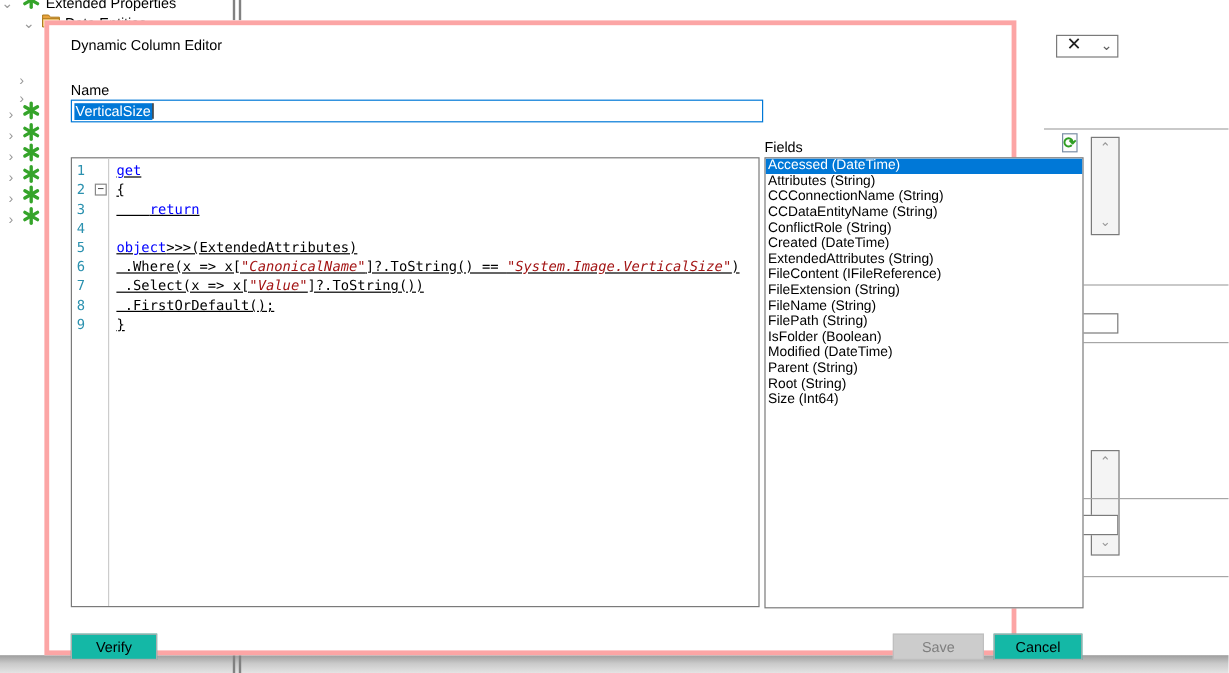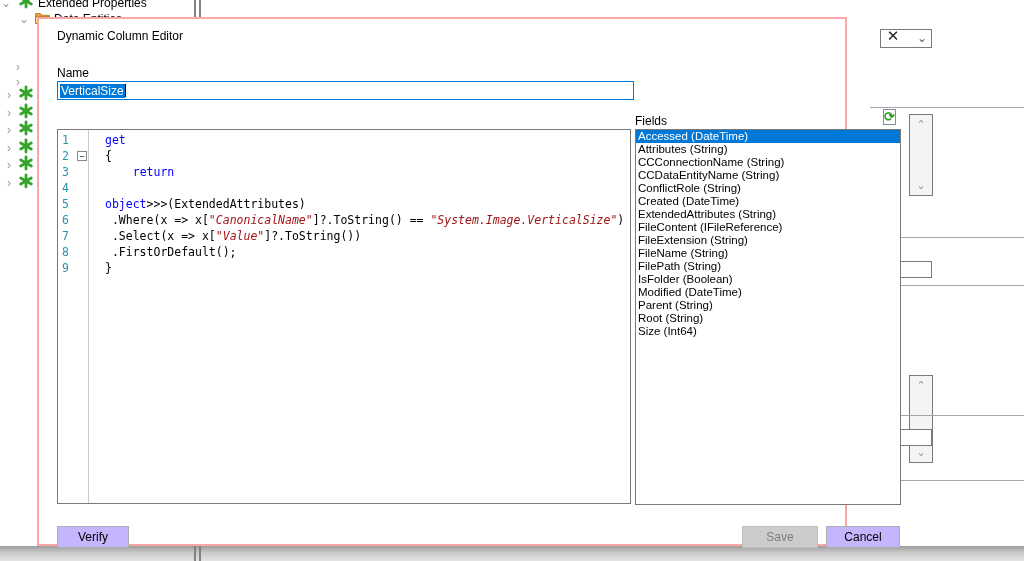--- a/index.html
+++ b/index.html
@@ -17,54 +17,54 @@
   .frag-box { border:1px solid #7a7a7a; background:#fff; }
   .frag-line { height:1px; background:#a6a6a6; }
   .spinbox { border:1px solid #7a7a7a; background:#f4f4f4; position:relative; }
   .spin-arrow { position:absolute; left:0; width:100%; text-align:center; color:#9a9a9a; font-size:11px; line-height:11px; cursor:default; }
   .combo-chev { position:absolute; color:#5f5f5f; font-size:12px; line-height:12px; top:2px; }
   .shadow-band { position:absolute; left:0; top:546px; width:1024px; height:15px;
     background:linear-gradient(to bottom,#9d9d9d 0%, #c9c9c9 45%, #e4e4e4 100%); z-index:0; }
   
   .dialog {
     position:absolute; left:37px; top:17px; width:810px; height:529px;
-    background:#fff; border:2px solid #fca5a5; z-index:10;
+    background:#fff; border:4px solid #fca5a5; z-index:10;
   }
   .dlg-title { position:absolute; left:18px; top:10px; font-size:12px; color:#000; }
   .dlg-close { position:absolute; left:843px; top:6px; width:22px; height:22px;
     font-size:15px; color:#222; text-align:center; line-height:22px; cursor:default; }
   .lbl { position:absolute; font-size:12px; color:#000; }
   .name-input { position:absolute; left:18px; top:62px; width:577px; height:19px;
     border:1px solid #0078d7; background:#fff; padding:2px 1px 0 2px; font-size:12px; line-height:14px; }
   .sel { background:#0078d7; color:#fff; padding:0 1px; }
   .caret { display:inline-block; width:1px; height:13px; background:#000; vertical-align:-2px; }
   
   .editor { position:absolute; left:18px; top:110px; width:574px; height:375px;
     border:1px solid #7a7a7a; background:#fff; overflow:hidden; padding-top:2px; }
   .gutter-sep { position:absolute; left:30px; top:0; width:1px; height:100%; background:#cccccc; }
   .code-row { display:flex; height:16px; line-height:16px;
     font-family:"DejaVu Sans Mono", monospace; font-size:11.5px; }
   .ln { width:18px; padding-left:4px; color:#2b91af; flex:none; }
   .foldcol { width:12px; flex:none; position:relative; }
   .fold-box { position:absolute; left:1px; top:3px; width:10px; height:10px; border:1px solid #888;
     background:#fff; font-size:9px; line-height:8px; text-align:center; color:#333; }
-  .codecol { padding-left:17px; white-space:pre; }
+  .codecol { padding-left:7px; white-space:pre;text-decoration:underline; }
   .k { color:#0000ff; } .s { color:#a31515; font-style:italic; } .p { color:#000; }
   
   .refresh-btn { position:absolute; left:841px; top:89px; width:19px; height:19px; cursor:default; }
   .refresh-page { position:absolute; left:3px; top:1px; width:13px; height:16px;
     background:#fdfdfd; border:1px solid #7b8ea5; }
   .refresh-glyph { position:absolute; left:1px; top:2px; width:17px; text-align:center;
     color:#2f9e23; font-size:13px; font-weight:bold; line-height:13px; }
   .listbox { position:absolute; left:596px; top:110px; width:266px; height:376px;
     border:1px solid #7a7a7a; background:#fff; overflow:hidden; }
   .field-item { height:13px; line-height:13px; font-size:11.5px; padding-left:2px; white-space:nowrap; }
   .field-item.selected { background:#0078d7; color:#fff; }
   
-  .btn { position:absolute; height:22px; border:1px solid #adadad; background:#c4b5fd;
+  .btn { position:absolute; height:22px; border:1px solid #adadad; background:#14b8a6;
     font-family:"Liberation Sans",sans-serif; font-size:12px; color:#000; text-align:center; line-height:20px; }
   .btn.disabled { background:#cccccc; border-color:#bfbfbf; color:#7f7f7f; }
   
   .ticon { display:inline-block; flex:none; }
 </style>
 </head>
 <body>
 
 <div class="screen">
 

